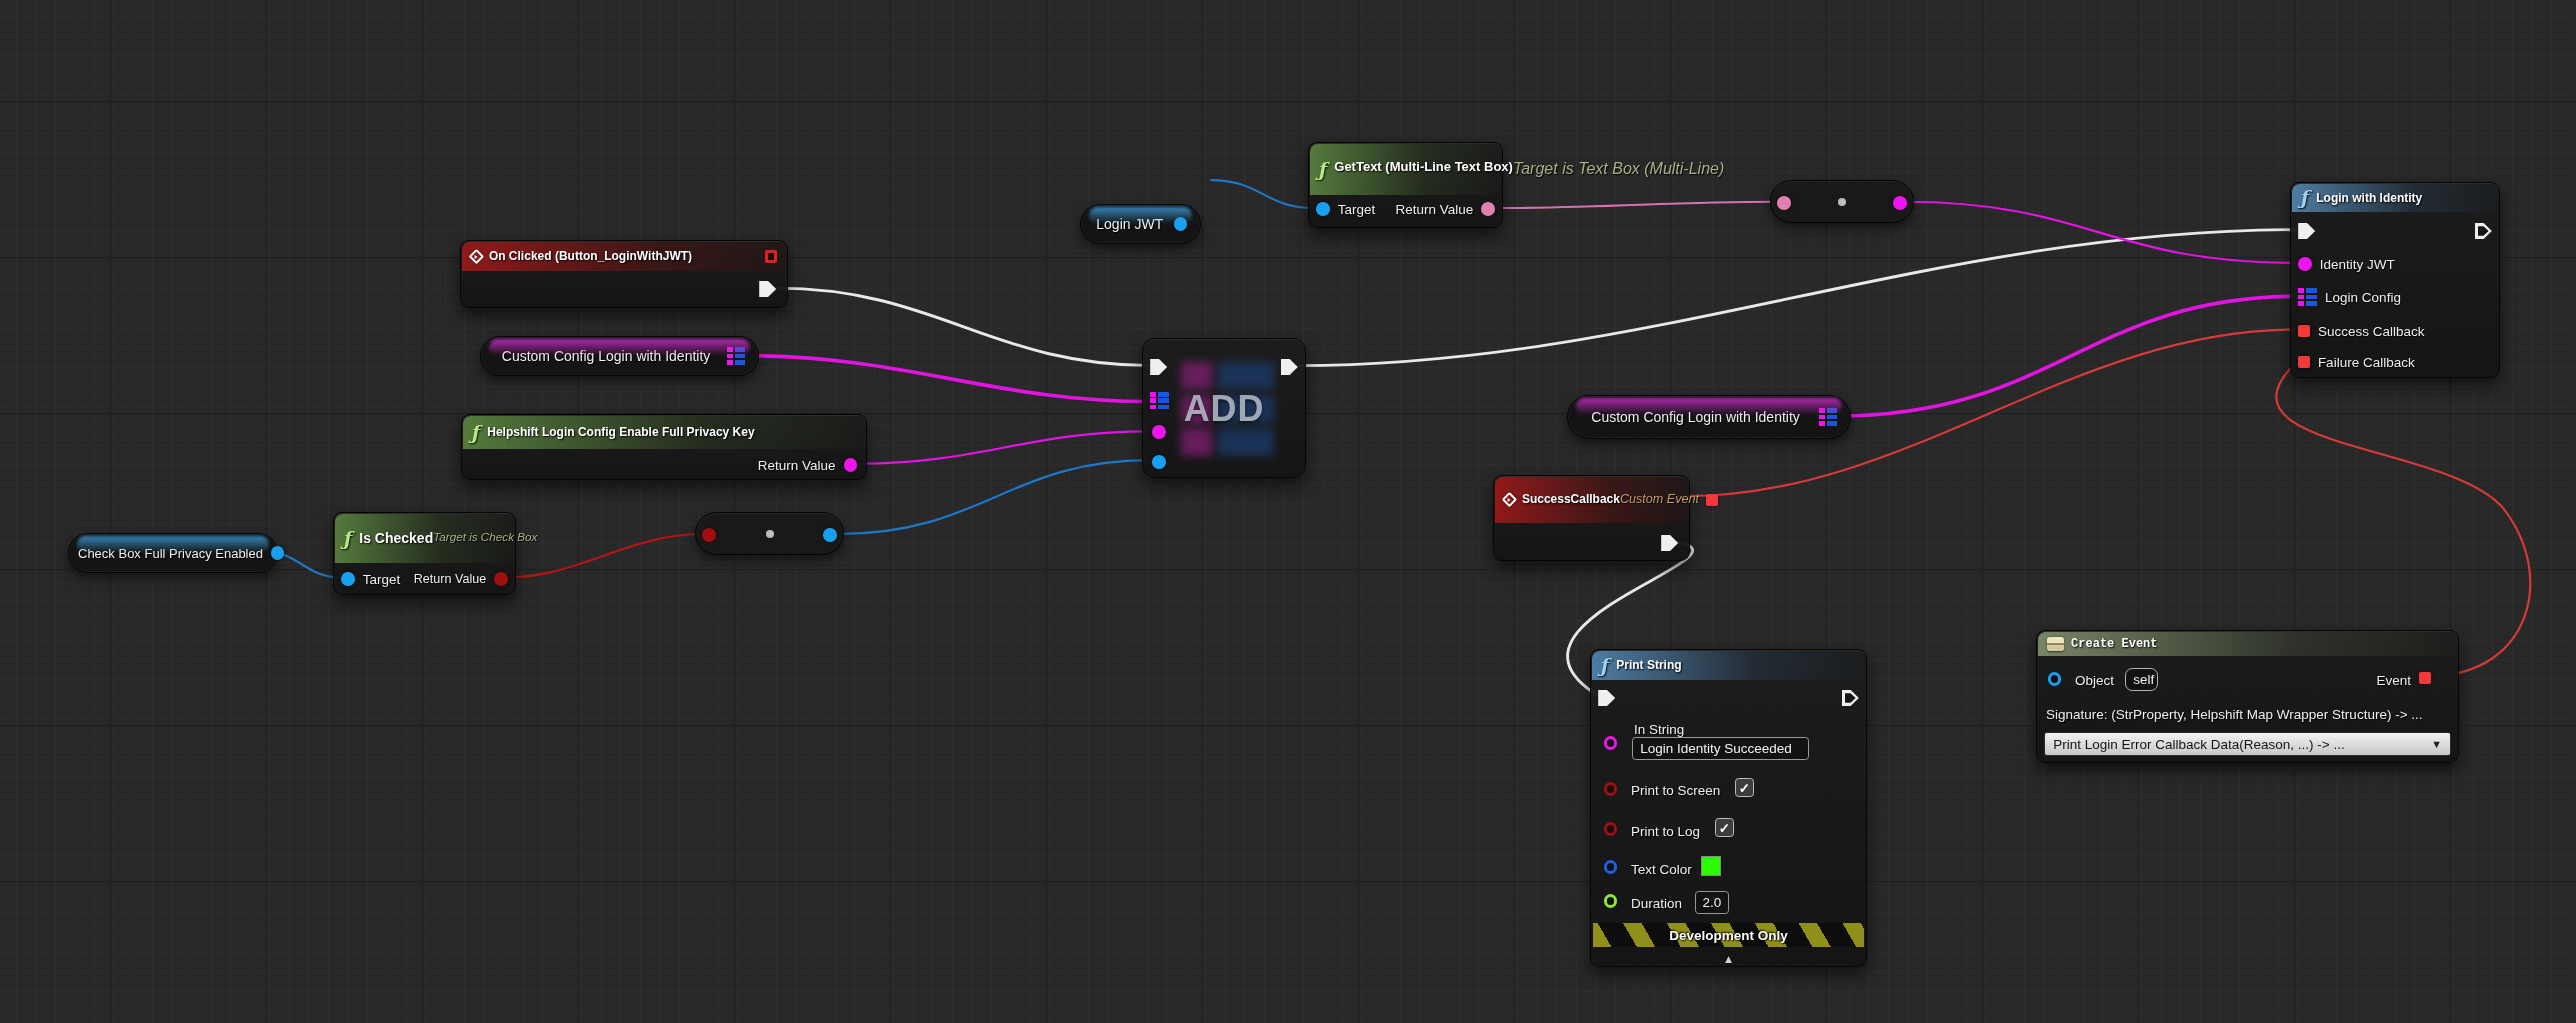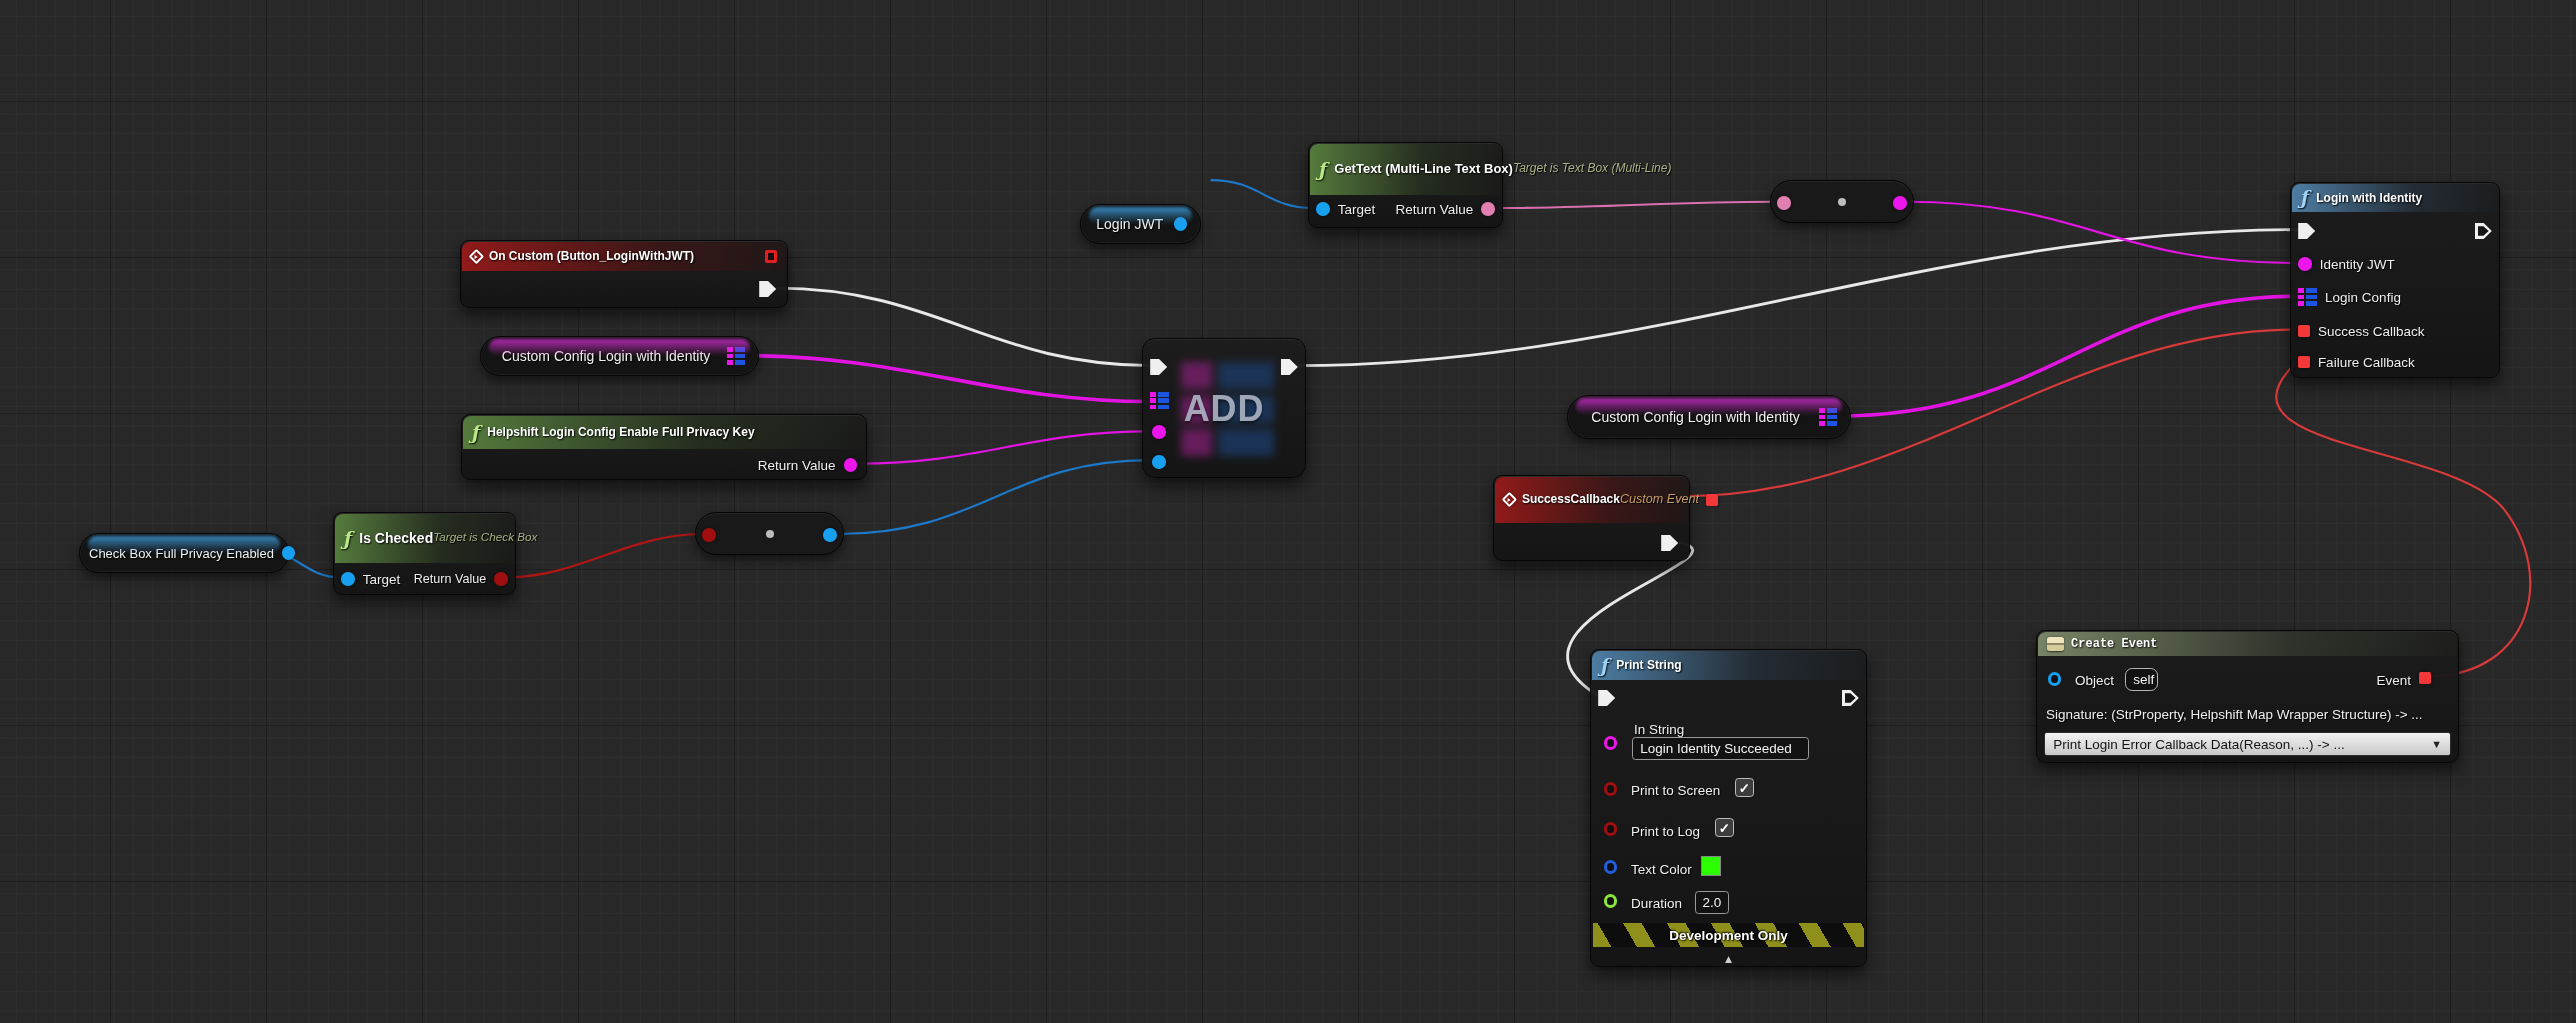--- a/index.html
+++ b/index.html
@@ -129,21 +129,21 @@
   <span class="mapicon">
       <i class="mk"></i>
       <i class="mv"></i>
       <i class="mk"></i>
       <i class="mv"></i>
       <i class="mk"></i>
       <i class="mv"></i>
     </span>
 </div>
 
-<div class="pill pill-blue" style="left:79px;top:533px;width:210px;padding:0 9px;">
+<div class="pill pill-blue" style="left:68px;top:533px;width:210px;padding:0 9px;">
   <span class="pill-label" style="font-size:13px">Check Box Full Privacy Enabled</span>
   <span class="pc filled" style="--c:var(--object_pin)"></span>
 </div>
 
 <div class="pill pill-magenta" style="left:1567px;top:395px;width:284px;height:44px;border-radius:22.5px;">
   <span class="pill-label">Custom Config Login with Identity</span>
   <span class="mapicon">
       <i class="mk"></i>
       <i class="mv"></i>
       <i class="mk"></i>
@@ -163,37 +163,37 @@
   <span class="pc filled" style="--c:var(--bool_pin);left:6.3px;"></span>
   <span class="dot"></span>
   <span class="pc filled" style="--c:var(--object_pin);right:6.3px;"></span>
 </div>
 
 <div class="node" style="left:1308px;top:142px;width:195px;height:86px;">
   <div class="hdr hdr-green" style="height:51px;">
     <span class="fn-icon fi-green">ƒ</span>
     <span class="hcol">
       <span class="ttl" style="font-size:13px">GetText (Multi-Line Text Box)</span>
-      <span class="sub" style="font-size:12px">Target is Text Box (Multi-Line)</span>
+      <span class="sub" style="font-size:16px">Target is Text Box (Multi-Line)</span>
     </span>
   </div>
   <div class="prow" style="left:7.2px;top:56px;">
     <span class="pc filled" style="--c:var(--object_pin)"></span>
     <span class="plabel">Target</span>
   </div>
   <div class="prow rt" style="right:7.2px;top:56px;">
     <span class="pc filled" style="--c:var(--text_pin)"></span>
     <span class="plabel">Return Value</span>
   </div>
 </div>
 
 <div class="node" style="left:460px;top:240px;width:328px;height:68px;">
   <div class="hdr hdr-red" style="height:29px;">
     <span class="ev-icon"></span>
-    <span class="ttl">On Custom (Button_LoginWithJWT)</span>
+    <span class="ttl">On Clicked (Button_LoginWithJWT)</span>
     <span class="dsq hollow" style="margin-left:auto"></span>
   </div>
   <div class="exec" style="right:10.8px;top:40px;">
       <span class="a"></span>
     </div>
 </div>
 
 <div class="node" style="left:461px;top:414px;width:406px;height:66px;">
   <div class="hdr hdr-green" style="height:33px;">
     <span class="fn-icon fi-green">ƒ</span>

